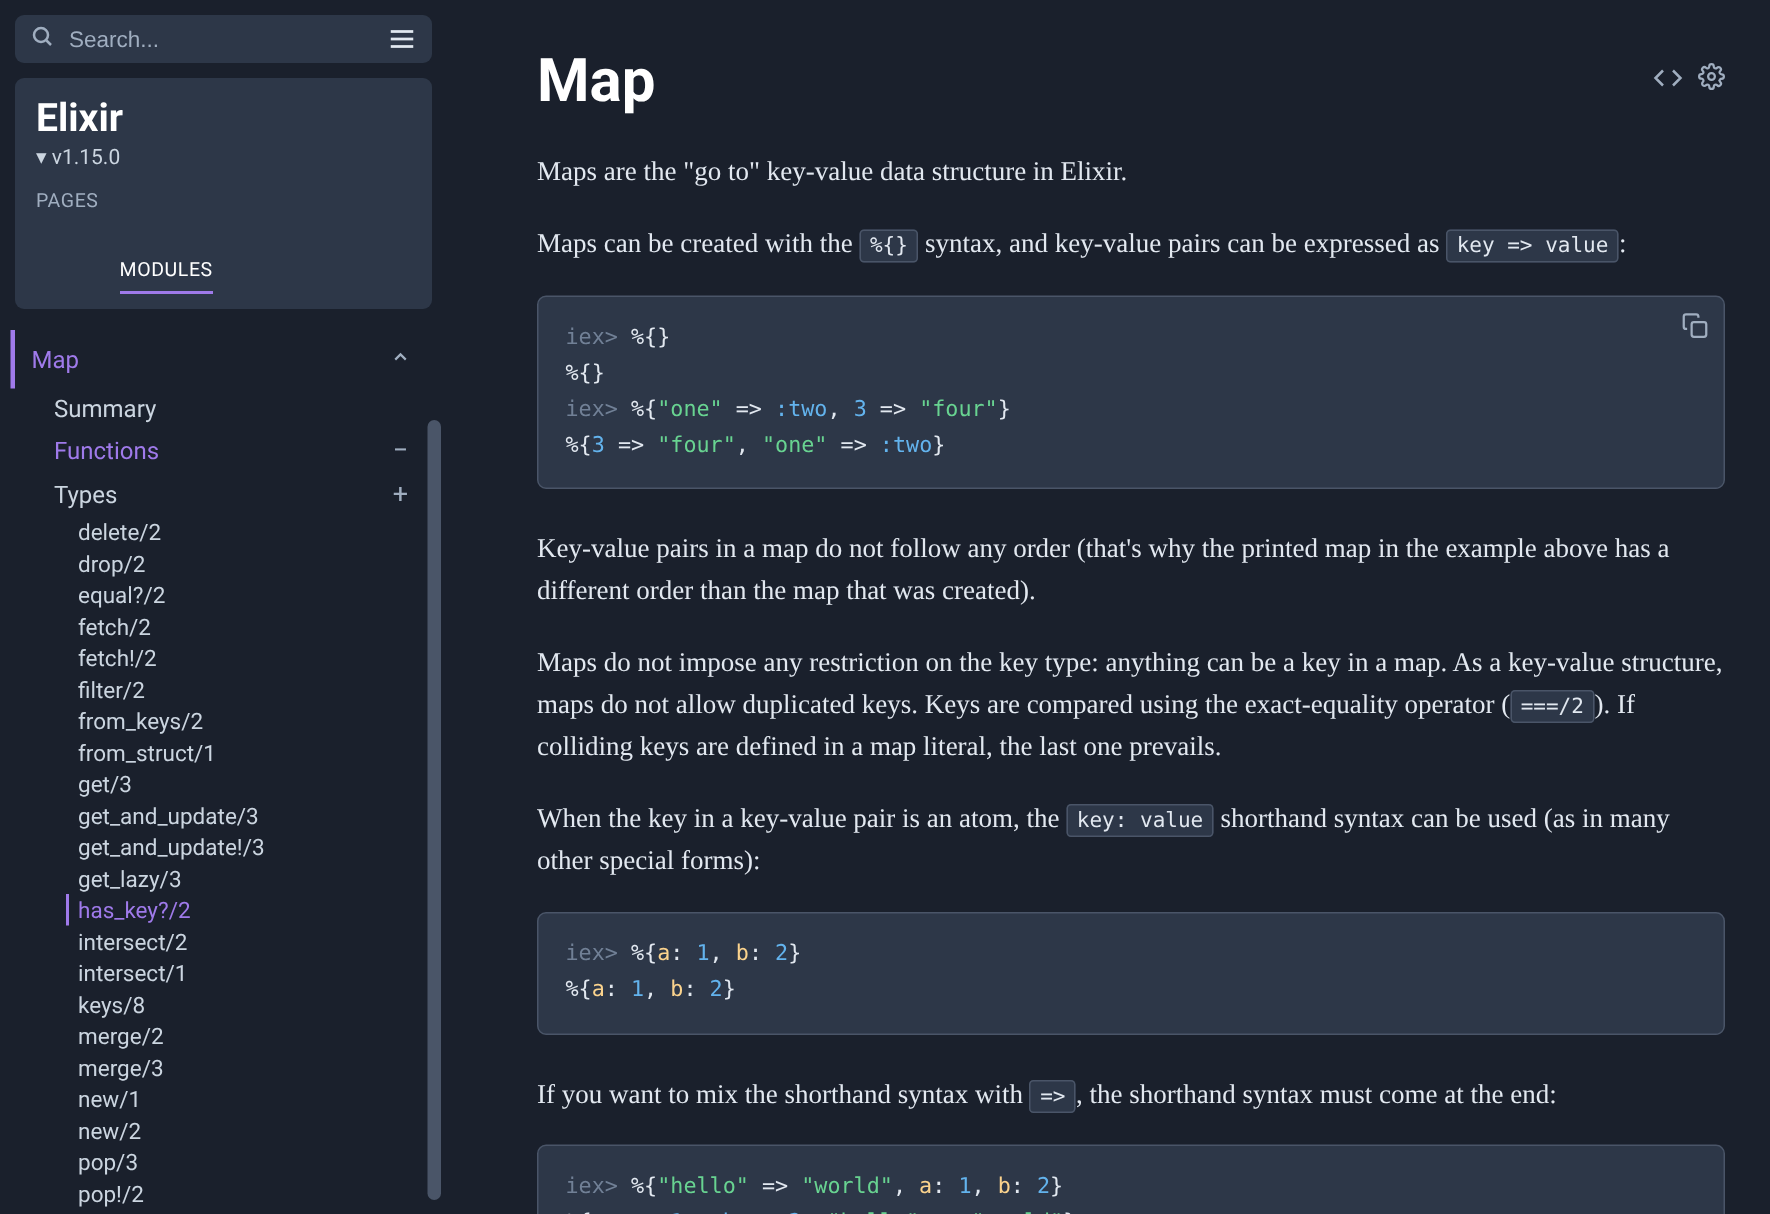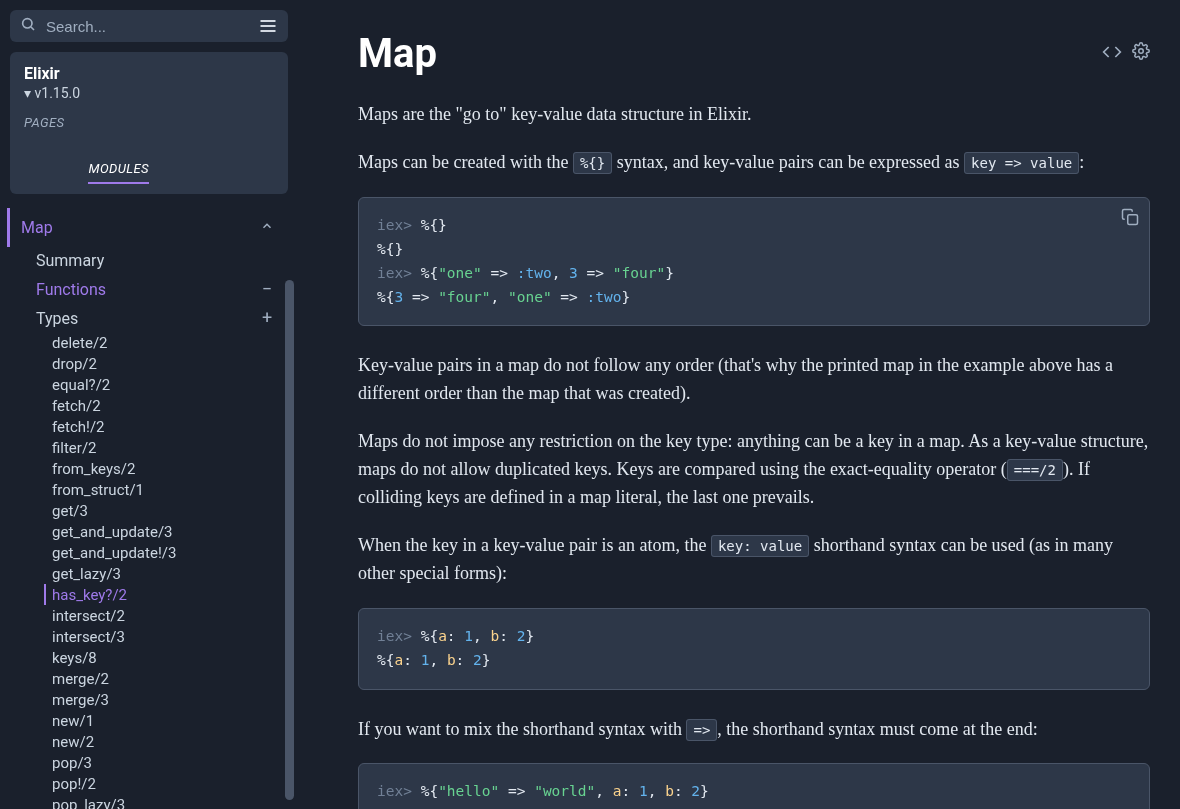--- a/index.html
+++ b/index.html
@@ -51,23 +51,23 @@
   .search-row input::placeholder { color: #a0aec0; }
   .hamburger { color: #e2e8f0; cursor: pointer; padding-left: 6px; }
   .hamburger svg { display: block; }
 
   .proj-card {
     background: #2d3748;
     border-radius: 6px;
     padding: 12px 14px 10px;
     margin-bottom: 8px;
   }
-  .proj-name { font-size: 16px; font-weight: 700; color: #fff; }
+  .proj-name { font-size: 26px; font-weight: 700; color: #fff; }
   .proj-ver { font-size: 14px; color: #cbd5e0; margin-top: 2px; }
-  .tabs-row { display: flex; gap: 24px; margin-top: 14px; font-style: italic; }
+  .tabs-row { display: flex; gap: 14px; margin-top: 14px; }
   .tab-item {
     font-size: 13px;
     letter-spacing: .4px;
     color: #a0aec0;
     padding-bottom: 6px;
     cursor: pointer;
   }
   .tab-item.active {
     color: #fff;
     border-bottom: 2px solid #9f7aea;
@@ -87,21 +87,21 @@
   }
   .nav-head.module {
     color: #9f7aea;
     border-left: 3px solid #9f7aea;
     margin-left: -9px;
     padding-left: 11px;
   }
   .chev { color: #a0aec0; }
   .sub-head {
     display: flex;
-    align-items: flex-end;
+    align-items: center;
     justify-content: space-between;
     padding: 4px 8px 4px 20px;
     font-size: 16px;
     color: #cbd5e0;
     cursor: pointer;
   }
   .sub-head.active { color: #9f7aea; }
   .plusminus { color: #a0aec0; font-size: 18px; font-weight: 400; width: 14px; text-align: center; }
   .fn-list { padding-left: 36px; }
   .fn-list .fn {
@@ -238,21 +238,21 @@
           <div class="fn">fetch!/2</div>
           <div class="fn">filter/2</div>
           <div class="fn">from_keys/2</div>
           <div class="fn">from_struct/1</div>
           <div class="fn">get/3</div>
           <div class="fn">get_and_update/3</div>
           <div class="fn">get_and_update!/3</div>
           <div class="fn">get_lazy/3</div>
           <div class="fn active">has_key?/2</div>
           <div class="fn">intersect/2</div>
-          <div class="fn">intersect/3</div>
+          <div class="fn">intersect/1</div>
           <div class="fn">keys/8</div>
           <div class="fn">merge/2</div>
           <div class="fn">merge/3</div>
           <div class="fn">new/1</div>
           <div class="fn">new/2</div>
           <div class="fn">pop/3</div>
           <div class="fn">pop!/2</div>
           <div class="fn">pop_lazy/3</div>
           <div class="fn">put/3</div>
         </div>

